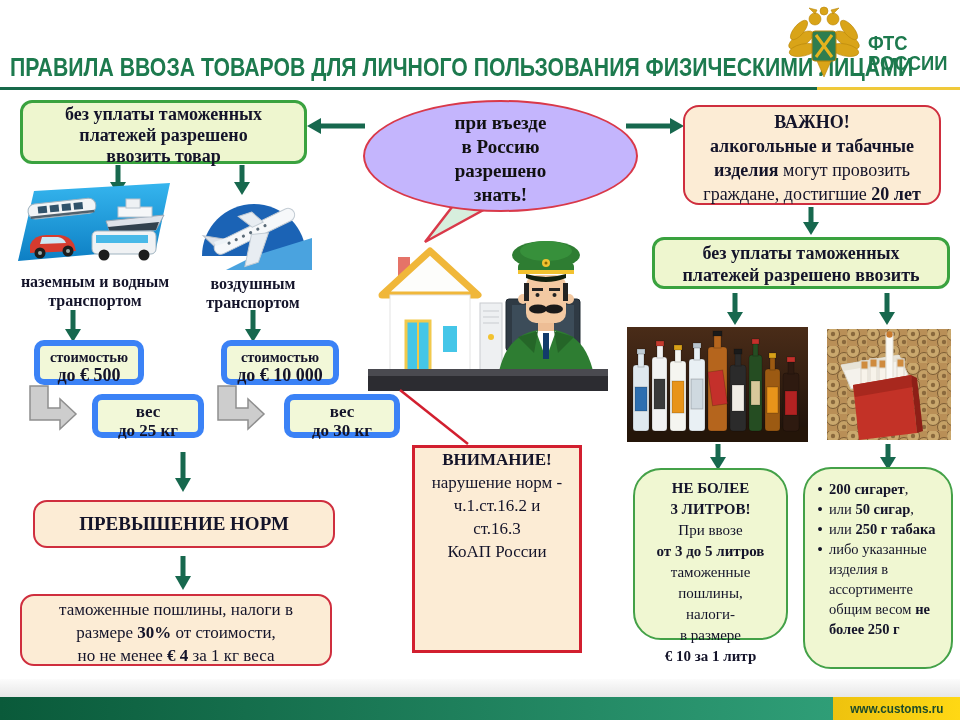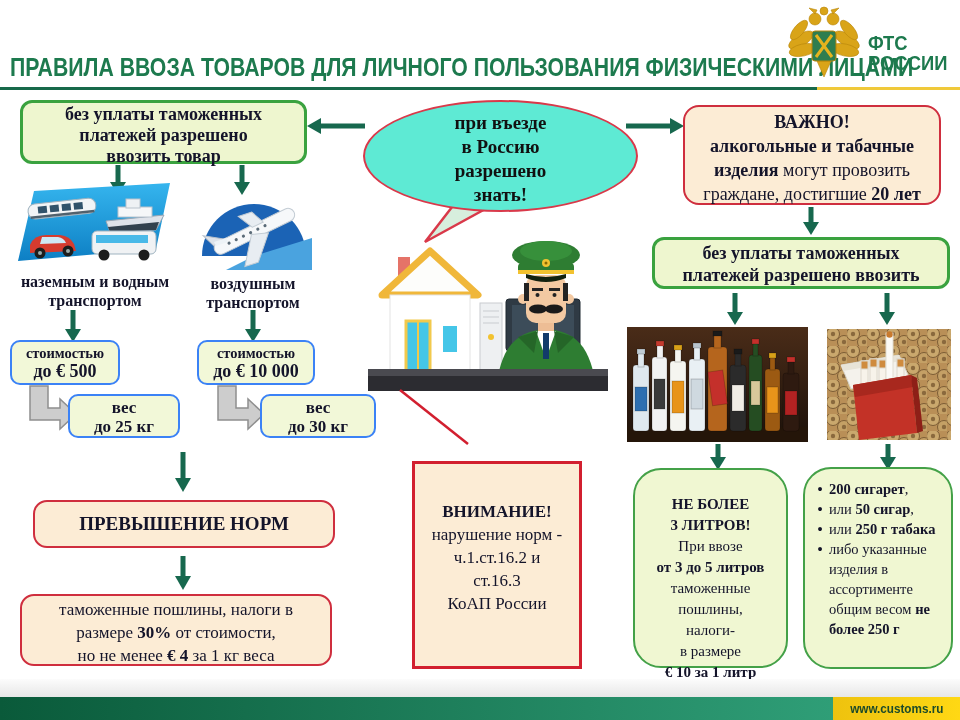--- a/index.html
+++ b/index.html
@@ -14,28 +14,28 @@
   .hdr-sub{left:10px;top:53px;width:800px;white-space:nowrap;font-family:"Liberation Sans",sans-serif;
            font-weight:bold;font-size:25px;color:#1d7a4e;}
   .hdr-sub>span{display:inline-block;transform:scaleX(.85);transform-origin:left;}
   .logo-text{left:868px;top:33px;font-family:"Liberation Sans",sans-serif;font-weight:bold;
              font-size:20px;line-height:20px;color:#1d7a4e;transform:scaleX(.92);transform-origin:left;}
   .rule-green{left:0;top:87px;width:817px;height:3px;background:#17694a;}
   .rule-gold{left:817px;top:87px;width:143px;height:3px;background:#f0c93a;}
   
   .gbox{background:#eef6cf;border:3px solid #3aa23f;border-radius:12px;box-sizing:border-box;}
   .gbox2{background:#f0f7d2;border:2px solid #44a148;border-radius:28px;box-sizing:border-box;}
-  .cbox{background:#f2f8d8;border:2px solid #3b82f6;border-radius:10px;box-sizing:border-box;}
+  .cbox{background:#f2f8d8;border:6px solid #3b82f6;border-radius:10px;box-sizing:border-box;margin-left:24px;}
   .pbox{background:#fcecd5;border:2px solid #cf2e3e;border-radius:14px;box-sizing:border-box;}
   .attn{border-radius:0;border-width:3px;border-color:#d21f2f;}
   
   .t18b{font-size:18px;line-height:21px;font-weight:bold;}
   .t17{font-size:17px;line-height:23px;}
   .lbl{font-size:16px;line-height:19px;font-weight:bold;}
-  .bubble{background:#5eead4;border:2.5px solid #d9394a;border-radius:50%;box-sizing:border-box;}
+  .bubble{background:#c4b5fd;border:2.5px solid #d9394a;border-radius:50%;box-sizing:border-box;}
   .bubble-txt{font-size:19px;line-height:24px;font-weight:bold;color:#111;}
   .bullet-row{display:flex;font-size:14.5px;line-height:20px;text-align:left;}
   .bullet-dot{width:18px;flex:0 0 18px;text-align:center;font-weight:bold;}
   
   .strip{left:0;top:679px;width:960px;height:18px;background:linear-gradient(#fcfcfc,#e7e7e7);}
   .fbar{left:0;top:697px;width:833px;height:23px;background:linear-gradient(90deg,#0a5a3a,#2f9e77);}
   .fgold{left:833px;top:697px;width:127px;height:23px;background:linear-gradient(90deg,#eec20e,#ffd814);
          display:flex;align-items:center;justify-content:center;}
   .furl{font-family:"Liberation Sans",sans-serif;font-weight:bold;font-size:13px;color:#1b4a2a;
         transform:scaleX(.9);}
@@ -267,21 +267,21 @@
     <circle cx="178" cy="30" r="4" fill="#f2c230"></circle>
       <circle cx="178" cy="30" r="1.5" fill="#8a6a00"></circle>
     <rect x="0" y="136" width="240" height="7" fill="#4a4a50"></rect>
     <rect x="0" y="143" width="240" height="15" fill="#2c2c31"></rect>
   </svg>
 
   <svg class="abs" style="left:396px;top:386px;width:76px;height:62px;" viewBox="0 0 76 62">
     <line x1="4" y1="4" x2="72" y2="58" stroke="#d21f2f" stroke-width="2.5"></line>
   </svg>
 
-  <div class="abs pbox attn ctr" style="left:412px;top:445px;width:170px;height:208px;padding-top:36px;margin-top:16px;">
+  <div class="abs pbox attn ctr" style="left:412px;top:445px;width:170px;height:208px;">
     <div class="t17">
       <div class="b">ВНИМАНИЕ!</div>
       <div>нарушение норм -</div>
       <div>ч.1.ст.16.2 и</div>
       <div>ст.16.3</div>
       <div>КоАП России</div>
     </div>
   </div>
 
   <div class="abs pbox ctr" style="left:683px;top:105px;width:258px;height:100px;border-radius:16px;padding-top:3px;">
@@ -395,21 +395,21 @@
 
   <svg class="abs" style="left:708px;top:444px;width:20px;height:26px;" viewBox="0 0 20 26">
     <rect x="7.5" y="0" width="5" height="14" fill="#17684e"></rect>
       <polygon points="2,13 18,13 10,26" fill="#17684e"></polygon>
   </svg>
   <svg class="abs" style="left:878px;top:444px;width:20px;height:26px;" viewBox="0 0 20 26">
     <rect x="7.5" y="0" width="5" height="14" fill="#17684e"></rect>
       <polygon points="2,13 18,13 10,26" fill="#17684e"></polygon>
   </svg>
 
-  <div class="abs gbox2 ctr" style="left:633px;top:468px;width:155px;height:200px;padding-top:24px;">
+  <div class="abs gbox2 ctr" style="left:633px;top:468px;width:155px;height:172px;padding-top:8px;">
     <div style="font-size:15px;line-height:21px;">
       <div class="b">НЕ БОЛЕЕ</div>
       <div class="b">3  ЛИТРОВ!</div>
       <div>При ввозе</div>
       <div class="b">от 3 до 5 литров</div>
       <div>таможенные</div>
       <div>пошлины,</div>
       <div>налоги-</div>
       <div>в размере</div>
       <div class="b">€ 10 за 1 литр</div>

